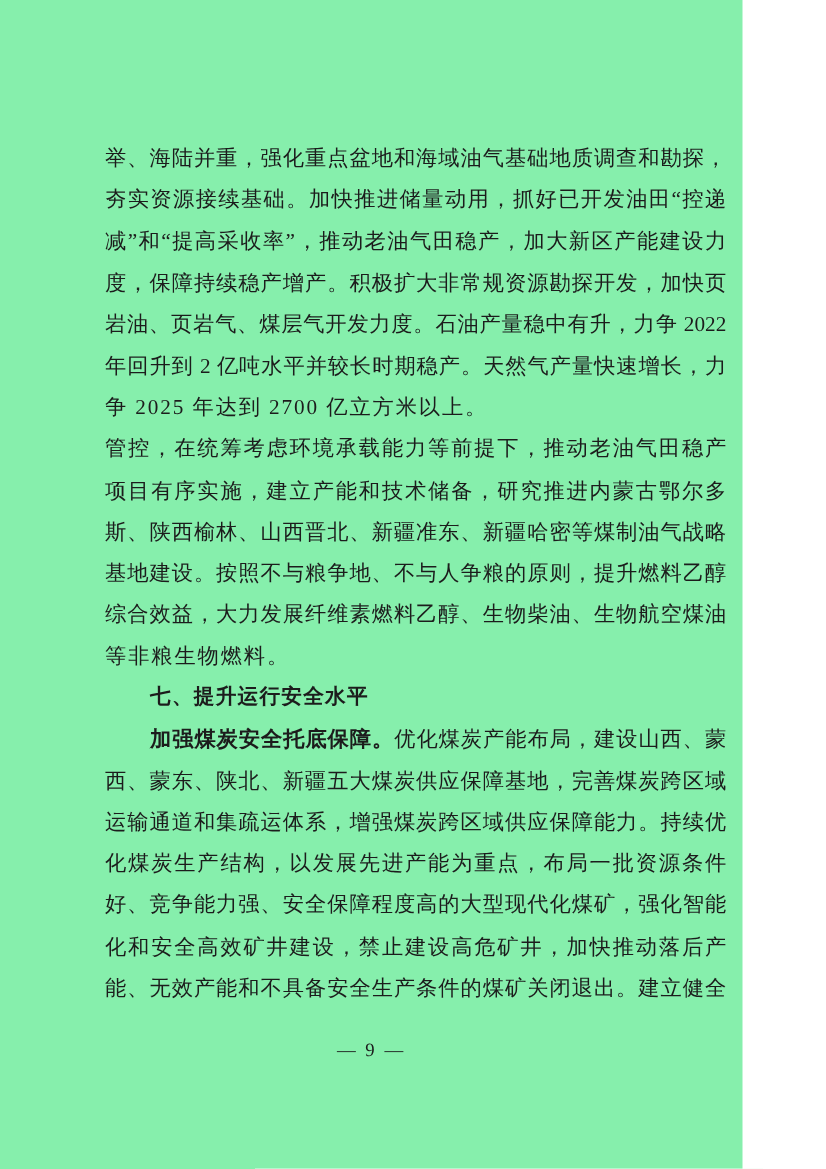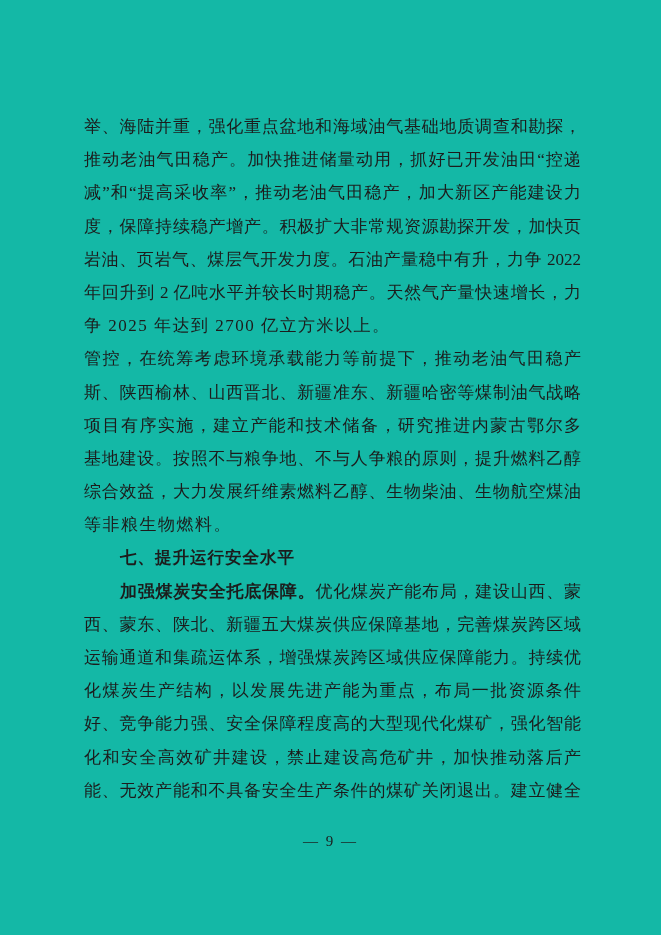--- a/index.html
+++ b/index.html
@@ -2,23 +2,23 @@
 <html><head>
 <meta charset="utf-8">
 <style>
   html, body {
     margin: 0;
     padding: 0;
     background: #ffffff;
   }
   .page {
     position: relative;
-    width: 661px;
+    width: 594px;
     height: 935px;
-    background: #14b8a6;
+    background: #86efac;
     overflow: hidden;
     font-family: "Liberation Serif", "DejaVu Serif", serif;
     color: #1c1c1c;
   }
   .doc {
     position: absolute;
     left: 84px;
     top: 110px;
     width: 497px;
   }
@@ -32,21 +32,21 @@
     white-space: normal;
   }
   .ln.last {
     text-align-last: left;
     letter-spacing: 1.5px;
   }
   .ln.ind {
     padding-left: 36px;
   }
   .ln.head {
-    font-family: Liberation Serif, serif;
+    font-family: Liberation Mono, monospace;
     font-weight: bold;
     font-size: 16.5px;
     text-align-last: left;
     letter-spacing: 1px;
   }
   .bold {
     font-weight: bold;
   }
   .pagenum {
     position: absolute;
@@ -59,30 +59,30 @@
     color: #1c1c1c;
   }
 </style>
 </head>
 <body>
 
 <div class="page">
   <main class="doc">
 
     <div class="ln"><span>举、海陆并重，强化重点盆地和海域油气基础地质调查和勘探，</span></div>
-    <div class="ln"><span>推动老油气田稳产。加快推进储量动用，抓好已开发油田“控递</span></div>
+    <div class="ln"><span>夯实资源接续基础。加快推进储量动用，抓好已开发油田“控递</span></div>
     <div class="ln"><span>减”和“提高采收率”，推动老油气田稳产，加大新区产能建设力</span></div>
     <div class="ln"><span>度，保障持续稳产增产。积极扩大非常规资源勘探开发，加快页</span></div>
     <div class="ln"><span>岩油、页岩气、煤层气开发力度。石油产量稳中有升，力争 2022</span></div>
     <div class="ln"><span>年回升到 2 亿吨水平并较长时期稳产。天然气产量快速增长，力</span></div>
     <div class="ln last"><span>争 2025 年达到 2700 亿立方米以上。</span></div>
 
     <div class="ln"><span>管控，在统筹考虑环境承载能力等前提下，推动老油气田稳产</span></div>
+    <div class="ln"><span>项目有序实施，建立产能和技术储备，研究推进内蒙古鄂尔多</span></div>
     <div class="ln"><span>斯、陕西榆林、山西晋北、新疆准东、新疆哈密等煤制油气战略</span></div>
-    <div class="ln"><span>项目有序实施，建立产能和技术储备，研究推进内蒙古鄂尔多</span></div>
     <div class="ln"><span>基地建设。按照不与粮争地、不与人争粮的原则，提升燃料乙醇</span></div>
     <div class="ln"><span>综合效益，大力发展纤维素燃料乙醇、生物柴油、生物航空煤油</span></div>
     <div class="ln last"><span>等非粮生物燃料。</span></div>
 
     <div class="ln ind head"><span>七、提升运行安全水平</span></div>
 
     <div class="ln ind"><span class="bold">加强煤炭安全托底保障。</span><span>优化煤炭产能布局，建设山西、蒙</span></div>
     <div class="ln"><span>西、蒙东、陕北、新疆五大煤炭供应保障基地，完善煤炭跨区域</span></div>
     <div class="ln"><span>运输通道和集疏运体系，增强煤炭跨区域供应保障能力。持续优</span></div>
     <div class="ln"><span>化煤炭生产结构，以发展先进产能为重点，布局一批资源条件</span></div>

